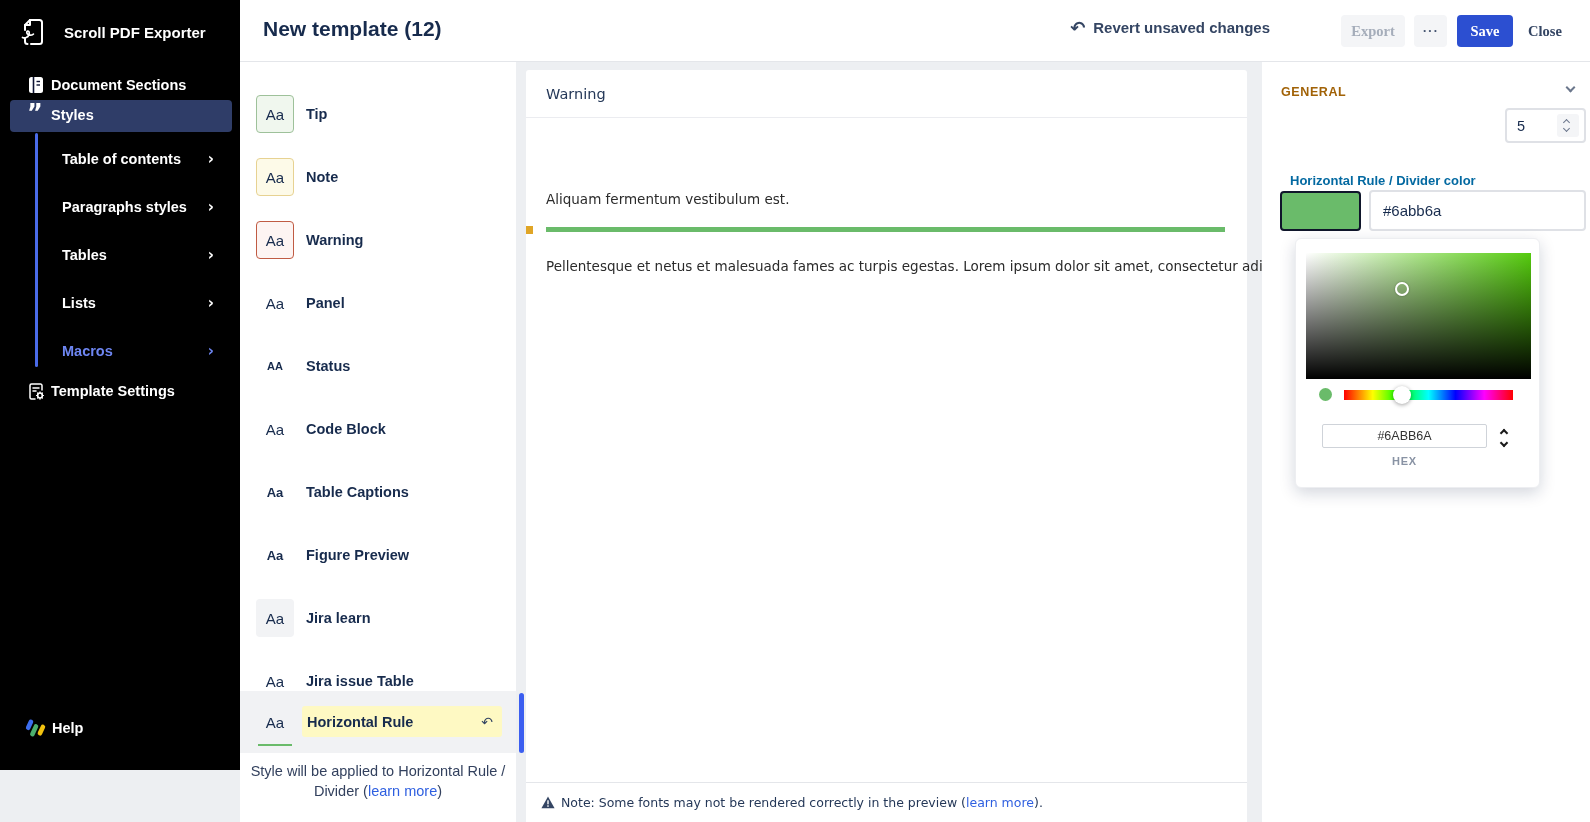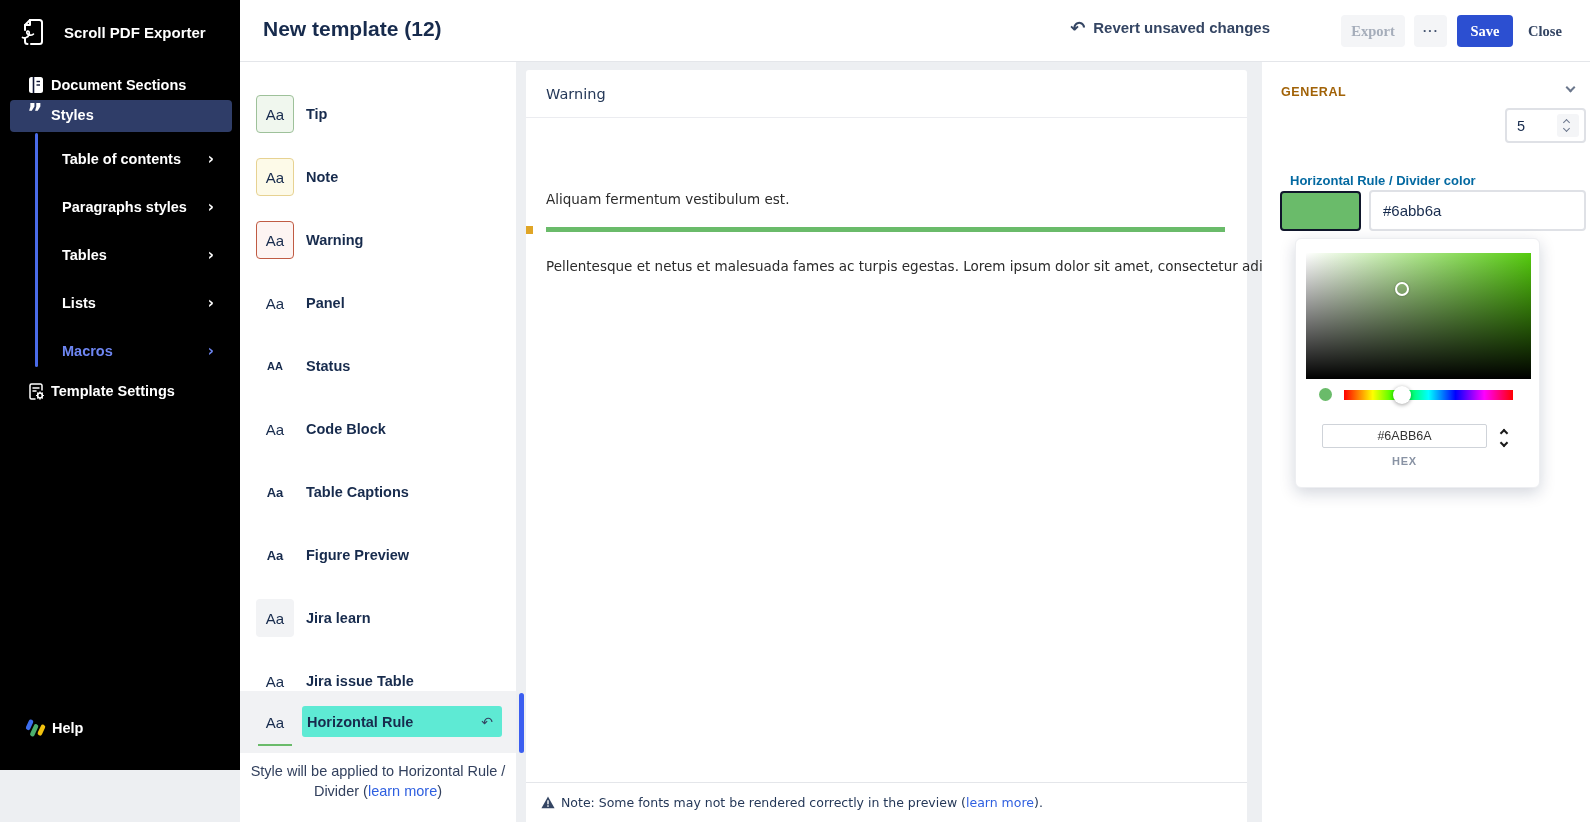--- a/index.html
+++ b/index.html
@@ -45,21 +45,21 @@
   .tile { position:absolute; left:16px; width:38px; height:38px; border-radius:4px; display:flex; align-items:center; justify-content:center; font-size:15px; color:#172B4D; border:1px solid transparent; }
   .t-tip  { background:#F0F7EE; border-color:#9EC19A; }
   .t-note { background:#FDFAE8; border-color:#E7D292; }
   .t-warn { background:#FDF4F2; border-color:#C05B43; }
   .t-status span { font-size:11px; font-weight:700; }
   .t-caption span { font-size:13px; font-weight:700; }
   .t-gray { background:#F2F3F5; }
   .t-hr::after { content:""; position:absolute; left:1px; right:1px; bottom:-6px; height:2px; background:#6ABB6A; }
   .slabel { position:absolute; left:66px; font-size:14.5px; font-weight:700; color:#172B4D; white-space:nowrap; }
   .srow-selected { background:#F1F2F4; }
-  .label-hl { position:absolute; left:62px; top:15px; width:200px; height:31px; background:#5eead4; border-radius:3px; display:flex; align-items:center; }
+  .label-hl { position:absolute; left:62px; top:15px; width:200px; height:31px; background:#fef9c3; border-radius:3px; display:flex; align-items:center; }
   .label-hl .slabel { position:static; margin-left:5px; flex:1; }
   .row-undo { font-family:"DejaVu Sans",sans-serif; font-size:14px; color:#344563; margin-right:9px; cursor:pointer; }
   .list-scrollthumb { position:absolute; left:519px; top:693px; width:5px; height:60px; background:#3B5EF0; border-radius:3px; z-index:3; cursor:pointer; }
   .styles-footnote { position:absolute; left:250px; top:762px; width:256px; text-align:center; font-size:14.5px; line-height:19.5px; color:#33415E; z-index:3; }
   .link { color:#2E5FE0; cursor:pointer; text-decoration:none; }
 
   
   .preview-card { position:absolute; left:526px; top:70px; width:721px; bottom:0; background:#fff; border-radius:3px 3px 0 0; z-index:2; }
   .preview-head { position:absolute; left:0; right:0; top:0; height:48px; border-bottom:1px solid #EBECF0; }
   .preview-title { position:absolute; left:20px; top:16px; font-family:"DejaVu Sans",sans-serif; font-size:14.5px; color:#253858; }

